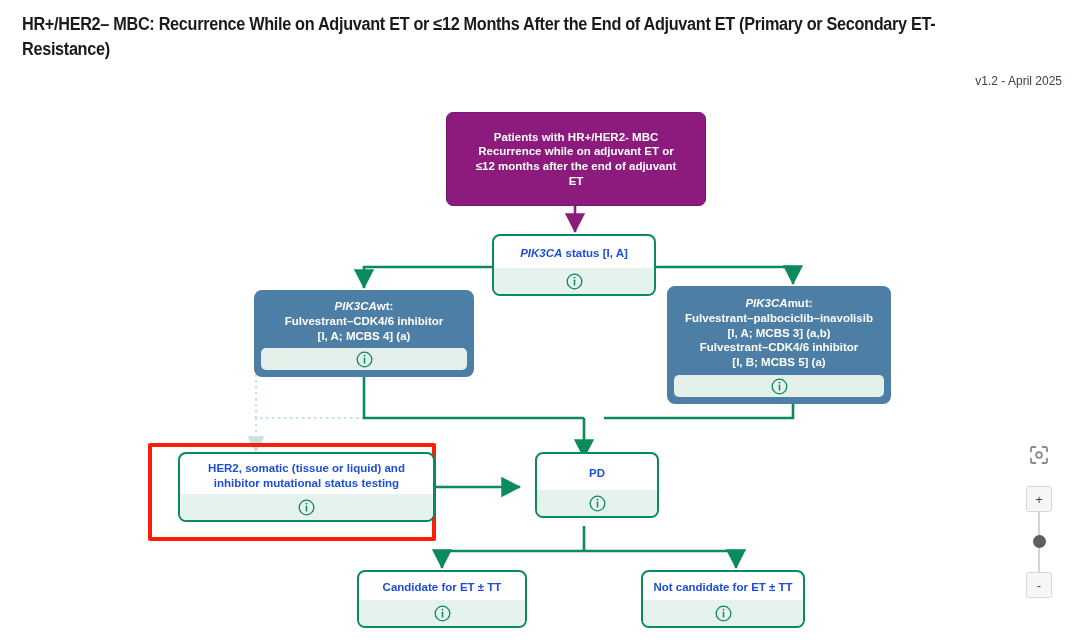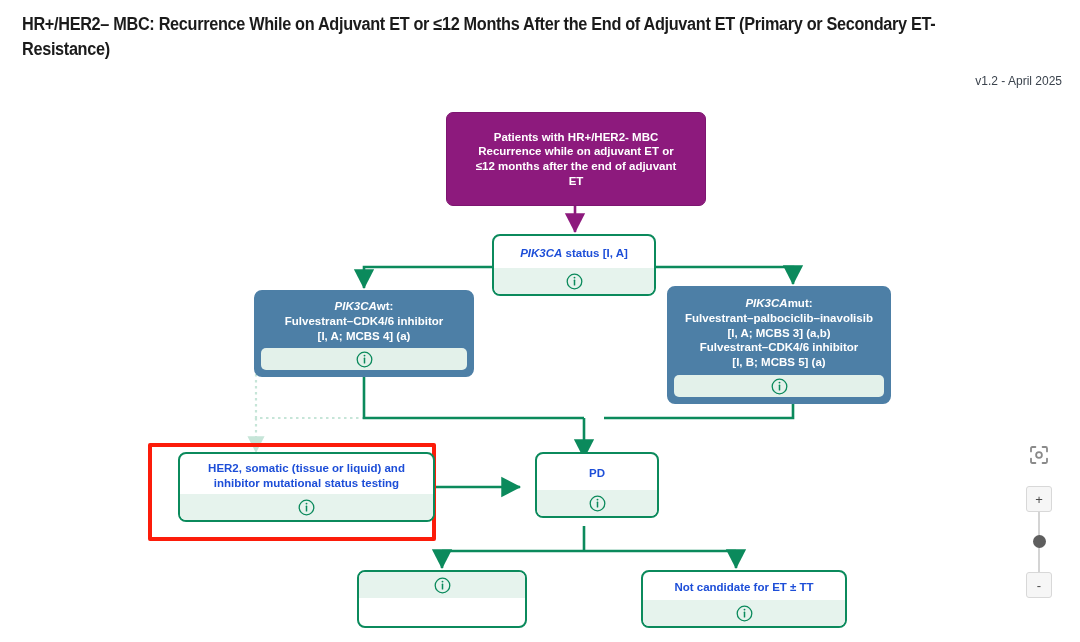--- a/index.html
+++ b/index.html
@@ -279,32 +279,35 @@
           <svg width="17" height="17" viewBox="0 0 17 17">
             <circle cx="8.5" cy="8.5" r="7.3" fill="none" stroke="#0b8a5c" stroke-width="1.3"></circle>
             <circle cx="8.5" cy="4.6" r="0.95" fill="#0b8a5c"></circle>
             <rect x="7.75" y="6.6" width="1.5" height="6" rx="0.6" fill="#0b8a5c"></rect>
           </svg>
         </span>
       </div>
     </div>
 
     <div class="node node-green" style="left:357px; top:570px; width:170px; height:58px;">
-      <div class="nfoot">
-        <span class="info-icon">
-          <svg width="17" height="17" viewBox="0 0 17 17">
-            <circle cx="8.5" cy="8.5" r="7.3" fill="none" stroke="#0b8a5c" stroke-width="1.3"></circle>
-            <circle cx="8.5" cy="4.6" r="0.95" fill="#0b8a5c"></circle>
-            <rect x="7.75" y="6.6" width="1.5" height="6" rx="0.6" fill="#0b8a5c"></rect>
-          </svg>
-        </span>
-      </div>
-    </div>
-
-    <div class="node node-green" style="left:641px; top:570px; width:206px; height:58px;">
+      <div class="nbody">
+        <span>Candidate for ET ± TT</span>
+      </div>
+      <div class="nfoot">
+        <span class="info-icon">
+          <svg width="17" height="17" viewBox="0 0 17 17">
+            <circle cx="8.5" cy="8.5" r="7.3" fill="none" stroke="#0b8a5c" stroke-width="1.3"></circle>
+            <circle cx="8.5" cy="4.6" r="0.95" fill="#0b8a5c"></circle>
+            <rect x="7.75" y="6.6" width="1.5" height="6" rx="0.6" fill="#0b8a5c"></rect>
+          </svg>
+        </span>
+      </div>
+    </div>
+
+    <div class="node node-green" style="left:641px; top:570px; width:164px; height:58px;">
       <div class="nbody">
         <span>Not candidate for ET ± TT</span>
       </div>
       <div class="nfoot">
         <span class="info-icon">
           <svg width="17" height="17" viewBox="0 0 17 17">
             <circle cx="8.5" cy="8.5" r="7.3" fill="none" stroke="#0b8a5c" stroke-width="1.3"></circle>
             <circle cx="8.5" cy="4.6" r="0.95" fill="#0b8a5c"></circle>
             <rect x="7.75" y="6.6" width="1.5" height="6" rx="0.6" fill="#0b8a5c"></rect>
           </svg>

